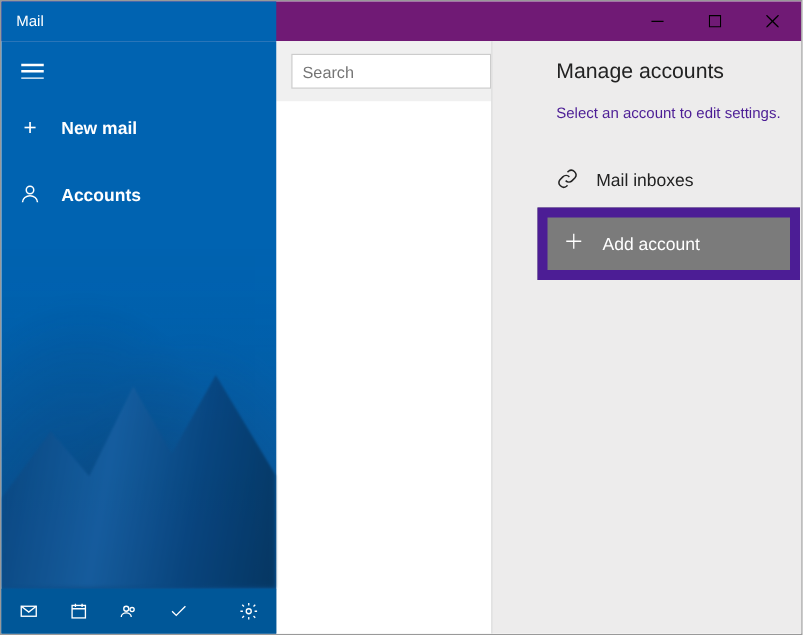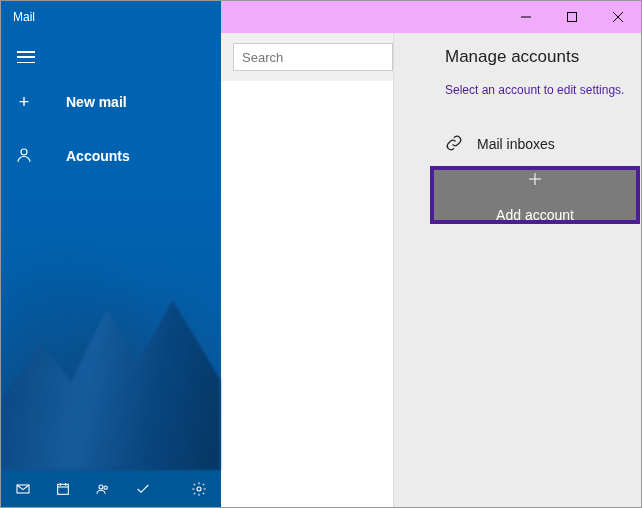--- a/index.html
+++ b/index.html
@@ -13,21 +13,21 @@
       height: 508px;
       border: 1px solid #999;
       background: #fff;
       position: relative;
       overflow: hidden;
     }
     .titlebar {
       height: 32px;
       display: flex;
       align-items: stretch;
-      background: #f0abfc;
+      background: #701a75;
     }
     .titlebar-left {
       width: 220px;
       background: #0063b1;
       color: #fff;
       font-size: 12px;
       display: flex;
       align-items: center;
       padding-left: 12px;
     }
@@ -103,21 +103,21 @@
     }
     .hamburger-lines span {
       height: 1.5px;
       background: #fff;
     }
     .nav-item {
       height: 42px;
       display: flex;
       align-items: center;
       padding-left: 14px;
-      gap: 33px;
+      gap: 16px;
       font-size: 14px;
     }
     .nav-item.bold {
       font-weight: 600;
     }
     .plus-icon::before {
       content: "+";
       font-size: 18px;
       font-weight: 300;
       display: inline-block;
@@ -201,25 +201,24 @@
       display: flex;
       align-items: center;
       gap: 14px;
       padding: 0 16px;
       font-size: 14px;
       color: #222;
     }
     .panel-item.highlighted {
       background: #7b7b7b;
       color: #fff;
-      border: 4px solid #4c1d95;
+      border: 8px solid #4c1d95;
       margin: -1px 1px 0 1px;
       height: 58px;
       padding: 0 12px;
-      flex-direction: column;
     }
     .link-icon svg, .plus-thin svg {
       width: 18px;
       height: 18px;
     }
     .plus-thin {
       font-size: 18px;
       font-weight: 200;
     }
   </style>

